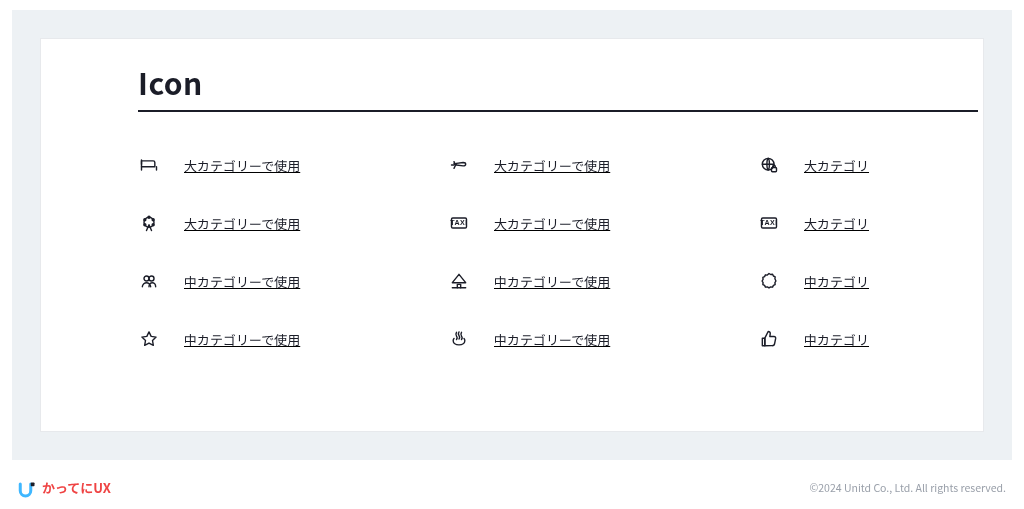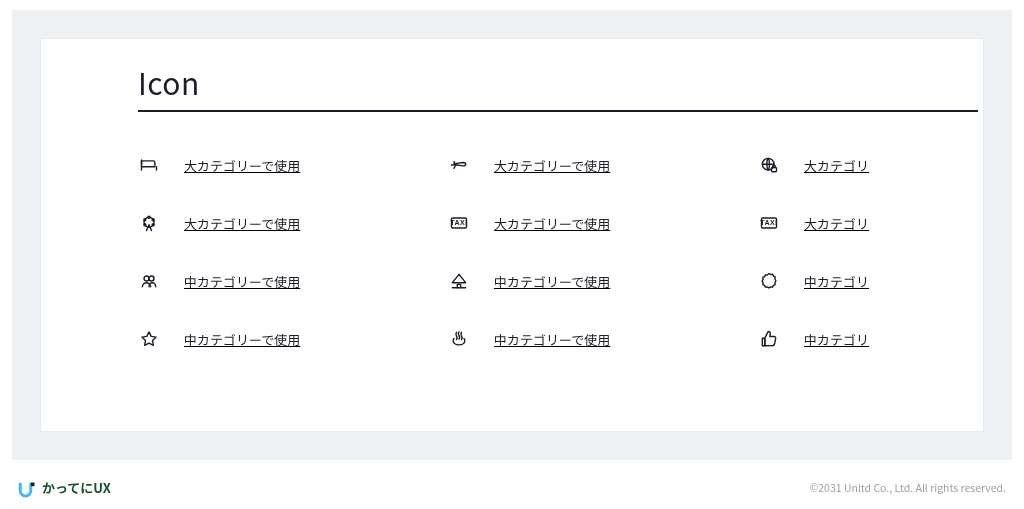--- a/index.html
+++ b/index.html
@@ -1,33 +1,33 @@
 <!DOCTYPE html>
 <html><head>
 <meta charset="utf-8">
 <style>
   * { box-sizing: border-box; margin: 0; padding: 0; }
   html, body { width: 1024px; height: 509px; overflow: hidden; font-family: "Hiragino Sans", "Noto Sans JP", Meiryo, sans-serif; background:#fff; }
   .page { width:1024px; height:509px; background:#fff; position:relative; }
   .outer-border { position:absolute; left:12px; top:10px; width:1000px; height:450px; border:14px solid #edf1f4; background:#edf1f4; }
   .canvas { position:absolute; left:14px; top:14px; right:14px; bottom:14px; background:#fff; box-shadow: inset 0 0 0 1px #e7e9ec; overflow:hidden; }
   .content { position:absolute; left:98px; top:0; width:840px; }
-  .section-title { font-size:30px; font-weight:400; color:#1b1d28; padding:22px 0 6px 0; border-bottom:2px solid #1b1d28; letter-spacing:.5px; }
+  .section-title { font-size:30px; font-weight:700; color:#1b1d28; padding:22px 0 6px 0; border-bottom:2px solid #1b1d28; letter-spacing:.5px; }
   .grid { margin-top:24px; }
   .row { display:flex; height:58px; align-items:center;text-decoration:underline; }
   .cell { display:flex; align-items:center; width:310px; flex:0 0 310px; }
   .icon { width:22px; height:22px; display:flex; align-items:center; justify-content:center; color:#1b1d28; flex:0 0 22px; }
   .icon svg { width:20px; height:20px; stroke:#1b1d28; stroke-width:1.7; fill:none; stroke-linecap:round; stroke-linejoin:round; }
   .label { font-size:13px; color:#1b1d28; margin-left:24px; white-space:nowrap; }
   .taxi-text { font-family: Arial, sans-serif; font-size:8.5px; font-weight:900; letter-spacing:.5px; fill:#1b1d28; stroke:none; }
   .footer { position:absolute; left:18px; right:18px; bottom:12px; height:20px; display:flex; align-items:center; justify-content:space-between; }
   .brand { display:flex; align-items:center; gap:6px; }
   .brand-mark { width:18px; height:16px; }
   .brand-mark svg { width:18px; height:16px; }
-  .brand-text { font-size:13px; font-weight:700; color:#14532d; }
+  .brand-text { font-size:13px; font-weight:700; color:#ef4444; }
   .copyright { font-size:10.5px; color:#9aa0aa; }
 </style>
 </head>
 <body>
 
 <svg width="0" height="0" style="position:absolute">
   <defs>
     <g id="i-bed">
         <path d="M3 7h14a2 2 0 0 1 2 2v5H3z"></path>
         <path d="M3 18v-4M21 18v-4"></path>
@@ -232,15 +232,15 @@
   <div class="footer">
     <div class="brand">
       <span class="brand-mark">
         <svg viewBox="0 0 24 20">
             <path d="M3 2v9a7 7 0 0 0 14 0V2" fill="none" stroke="#3fb7ff" stroke-width="4" stroke-linecap="round"></path>
             <rect x="17" y="0" width="5" height="5" rx="1" fill="#1b1d28"></rect>
           </svg>
       </span>
       <span class="brand-text">かってにUX</span>
     </div>
-    <div class="copyright">©2031 Unitd Co., Ltd. All rights reserved.</div>
+    <div class="copyright">©2024 Unitd Co., Ltd. All rights reserved.</div>
   </div>
 </div>
 
 </body></html>

